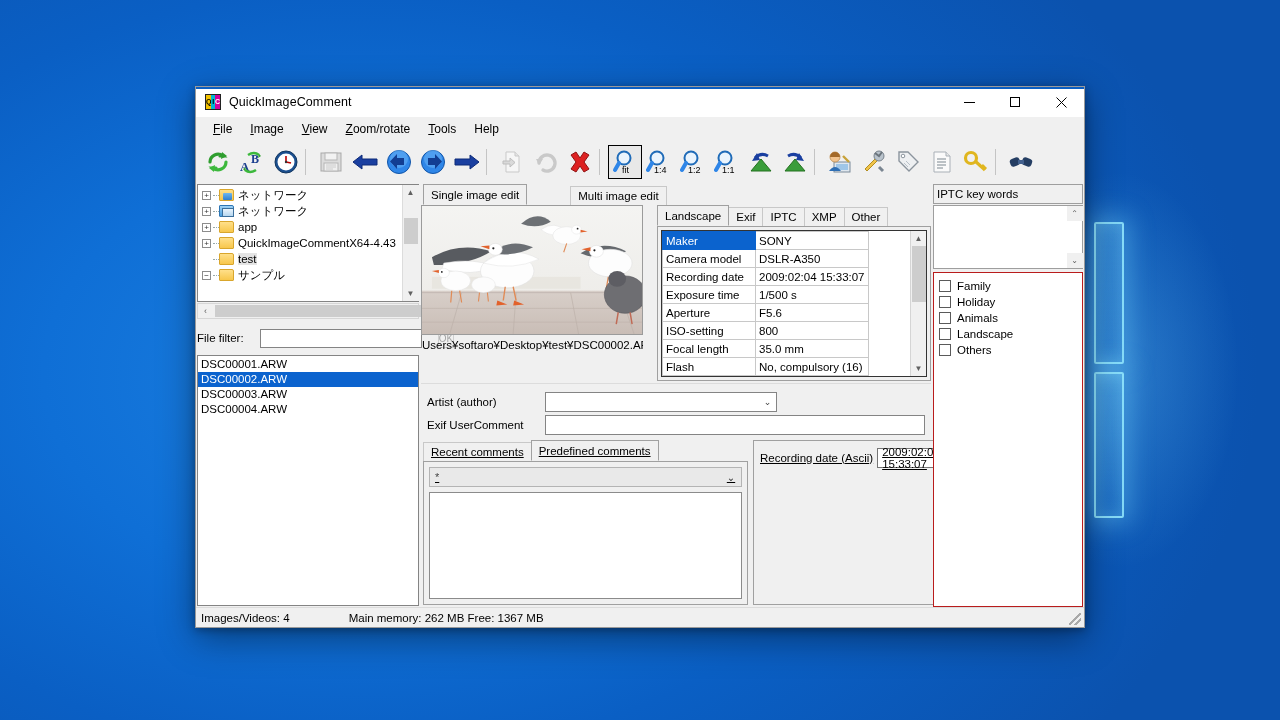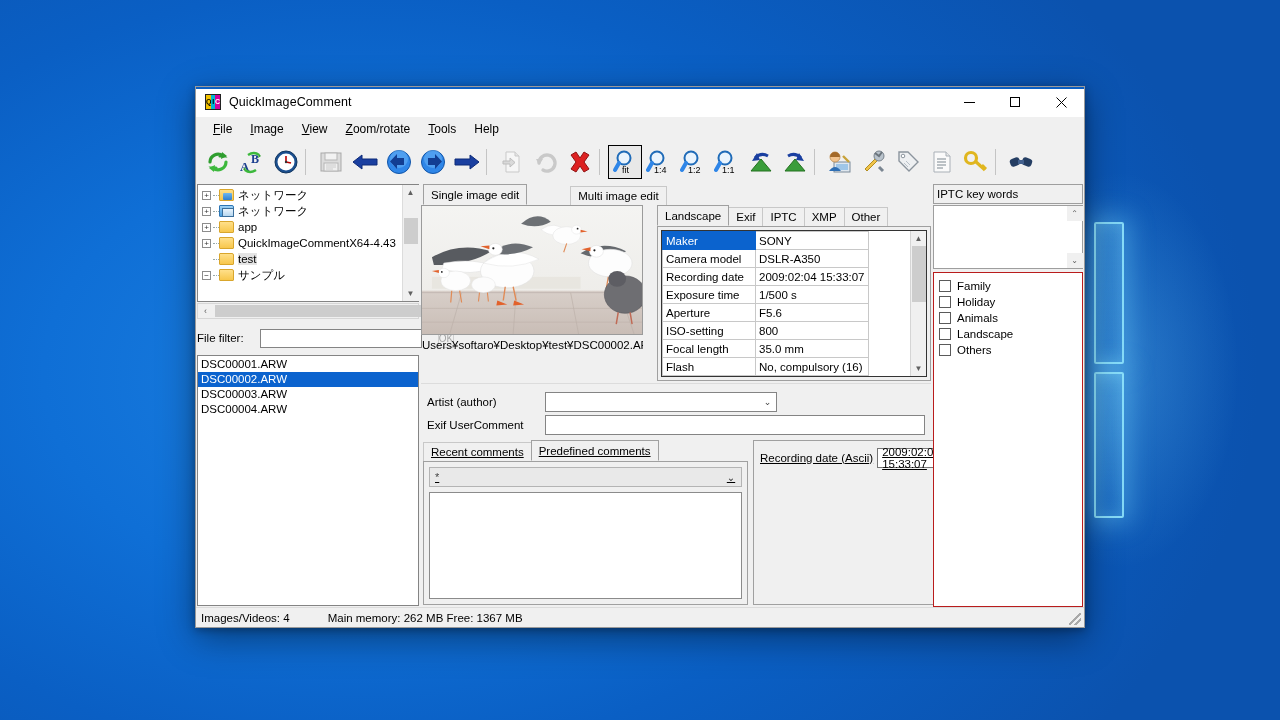--- a/index.html
+++ b/index.html
@@ -329,21 +329,21 @@
     width: 20px; height: 20px; border: 1px solid #949494; background: #f7f7f7;
     margin-left: 3px; display:flex; align-items:center; justify-content:center;
     font-size: 9px; color:#333;
   }
 
   
   #statusbar {
     height: 20px; flex: 0 0 auto; background: #f0f0f0;
     border-top: 1px solid #dcdcdc;
     display: flex; align-items: center; font-size: 11.5px;
-    padding-left: 5px; position: relative;
+    padding-left: 5px; position: relative; gap: 21px;
   }
   #sb-images { margin-right: 38px; }
   #sb-grip {
     position: absolute; right: 3px; bottom: 2px; width: 12px; height: 12px;
     background:
       linear-gradient(135deg, transparent 45%, #a9a9a9 45%, #a9a9a9 55%, transparent 55%),
       linear-gradient(135deg, transparent 70%, #a9a9a9 70%, #a9a9a9 80%, transparent 80%);
   }
 </style>
 </head>

